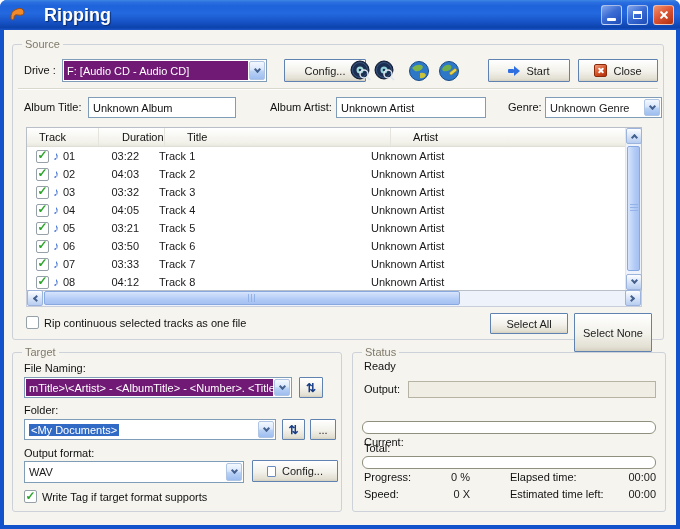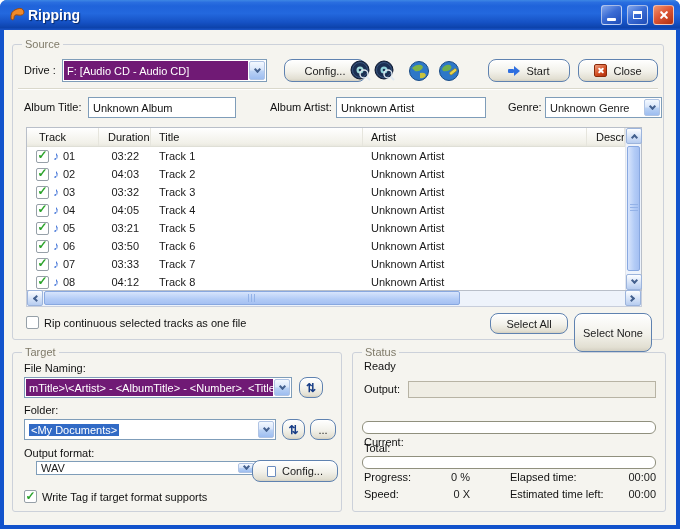--- a/index.html
+++ b/index.html
@@ -9,21 +9,21 @@
     background:#1253cc;border-radius:7px 7px 0 0;overflow:hidden;
     font-family:"Liberation Sans",sans-serif;font-size:11px;color:#1a1a1a;
   }
   
   .titlebar{
     position:absolute;left:0;top:0;right:0;height:30px;
     background:linear-gradient(180deg,#3d87e4 0%,#2a6ee0 8%,#1f63da 20%,#2368de 45%,#1551c4 75%,#0d43ac 92%,#1a55c8 100%);
     display:flex;align-items:center;
   }
   .app-icon{margin-left:8px;}
-  .title{margin-left:2px;color:#fff;font-size:14px;font-weight:bold;text-shadow:1px 1px 1px #0a2a6a;}
+  .title{margin-left:18px;color:#fff;font-size:18px;font-weight:bold;text-shadow:1px 1px 1px #0a2a6a;}
   .winbtns{position:absolute;right:6px;top:5px;display:flex;gap:5px;}
   .wbtn{width:21px;height:20px;border-radius:3px;border:1px solid rgba(255,255,255,.6);
     display:flex;align-items:center;justify-content:center;}
   .wbtn.min,.wbtn.max{background:linear-gradient(145deg,#84a7ec 0%,#3b6cd4 45%,#1e4cb8 100%);}
   .wbtn.close{background:linear-gradient(145deg,#f0946e 0%,#dd5636 45%,#b03010 100%);}
   .minbar{width:9px;height:3px;background:#fff;margin-top:9px;border-radius:1px;}
   .maxbox{width:9px;height:8px;border:1px solid #fff;border-top:3px solid #fff;}
   .xm{position:relative;width:10px;height:10px;}
   .xm::before,.xm::after{content:"";position:absolute;left:4px;top:0;width:2px;height:10px;background:#fff;border-radius:1px;}
   .xm::before{transform:rotate(45deg);} .xm::after{transform:rotate(-45deg);}
@@ -42,21 +42,21 @@
   .hl-inline{background:#316ac5;color:#fff;padding:0 2px;}
   .combo-btn{position:absolute;right:1px;top:1px;bottom:1px;width:16px;border:1px solid #b0c4e4;border-radius:2px;
     background:linear-gradient(180deg,#f4f9ff 0%,#d9e6fa 45%,#b9d1f4 55%,#9dbdf0 100%);
     display:flex;align-items:center;justify-content:center;}
   .chev{display:inline-block;width:5px;height:5px;border-right:2px solid #44618f;border-bottom:2px solid #44618f;}
   .chev.down{transform:rotate(45deg);margin-top:-3px;}
   .chev.up{transform:rotate(-135deg);margin-bottom:-3px;}
   .chev.left{transform:rotate(135deg);margin-right:-3px;}
   .chev.right{transform:rotate(-45deg);margin-left:-3px;}
   
-  .btn{position:absolute;border:1px solid #5f82b0;border-radius:8px;color:#1c1c1c;
+  .btn{position:absolute;border:1px solid #5f82b0;border-radius:1px;color:#1c1c1c;
     background:linear-gradient(180deg,#ffffff 0%,#f2f1ea 55%,#e2dfd2 90%,#d3cfc1 100%);
     box-shadow:inset 0 1px 0 #fff;
     font-family:"Liberation Sans",sans-serif;font-size:11px;
     display:flex;align-items:center;justify-content:center;gap:6px;}
   .arr{display:flex;align-items:center;}
   .arr-shaft{width:6px;height:4px;background:#2f6fe0;border-radius:1px;}
   .arr-head{width:0;height:0;border-left:6px solid #2f6fe0;border-top:5px solid transparent;border-bottom:5px solid transparent;}
   .redx{width:13px;height:13px;border:1px solid #8a2a0a;border-radius:2px;
     background:linear-gradient(145deg,#f0a080,#d04a1e 60%,#b03010);display:flex;align-items:center;justify-content:center;}
   .redx .xm{width:7px;height:7px;}
@@ -69,21 +69,21 @@
   .checkbox{width:13px;height:13px;background:#fff;border:1px solid #96a0a8;border-radius:2px;
     display:flex;align-items:center;justify-content:center;flex:0 0 13px;}
   .checkbox.abs{position:absolute;}
   .checkbox .mark{display:none;color:#2ba32b;font-size:12px;font-weight:bold;line-height:1;margin-top:-2px;}
   .checkbox.checked .mark{display:block;}
   
   .table{position:absolute;left:26px;top:127px;width:616px;height:164px;background:#fff;
     border:1px solid #b9bfc9;display:flex;}
   .t-main{width:598px;display:flex;flex-direction:column;overflow:hidden;}
   .t-head{height:19px;display:flex;background:linear-gradient(180deg,#ffffff,#f1f0e8 85%,#e9e8df);
-    border-bottom:1px solid #dfdfd6;flex:0 0 19px;}
+    border-bottom:1px solid #dfdfd6;flex:0 0 19px;gap:14px;}
   .th{display:flex;align-items:center;border-right:1px solid #e6e5dd;color:#111;overflow:hidden;white-space:nowrap;}
   .c-track{width:72px;flex:0 0 72px;}
   .c-dur{width:52px;flex:0 0 52px;justify-content:flex-end;padding-right:12px;text-align:right;}
   .c-title{width:212px;flex:0 0 212px;}
   .c-artist{width:224px;flex:0 0 224px;}
   .c-desc{flex:1 1 auto;min-width:0;}
   .th.c-track{padding-left:12px;}
   .th.c-dur{justify-content:flex-start;padding-left:9px;}
   .th.c-title,.th.c-artist{padding-left:8px;}
   .th.c-desc{padding-left:9px;}
@@ -381,21 +381,21 @@
     <span class="combo-btn">
         <i class="chev down"></i>
       </span>
   </div>
   <div class="btn" style="left:282px;top:419px;width:23px;height:21px;">
     <span class="swap-glyph">⇅</span>
   </div>
   <div class="btn" style="left:310px;top:419px;width:26px;height:21px;">...</div>
 
   <span class="lbl" style="left:24px;top:447px;">Output format:</span>
-  <div class="combo" style="left:36px;top:461px;width:220px;height:14px;">
+  <div class="combo" style="left:24px;top:461px;width:220px;height:22px;">
     <span class="combo-val">WAV</span>
     <span class="combo-btn">
         <i class="chev down"></i>
       </span>
   </div>
   <div class="btn" style="left:252px;top:460px;width:86px;height:22px;">
     <span class="page-ic"></span>
     <span>Config...</span>
   </div>
 

